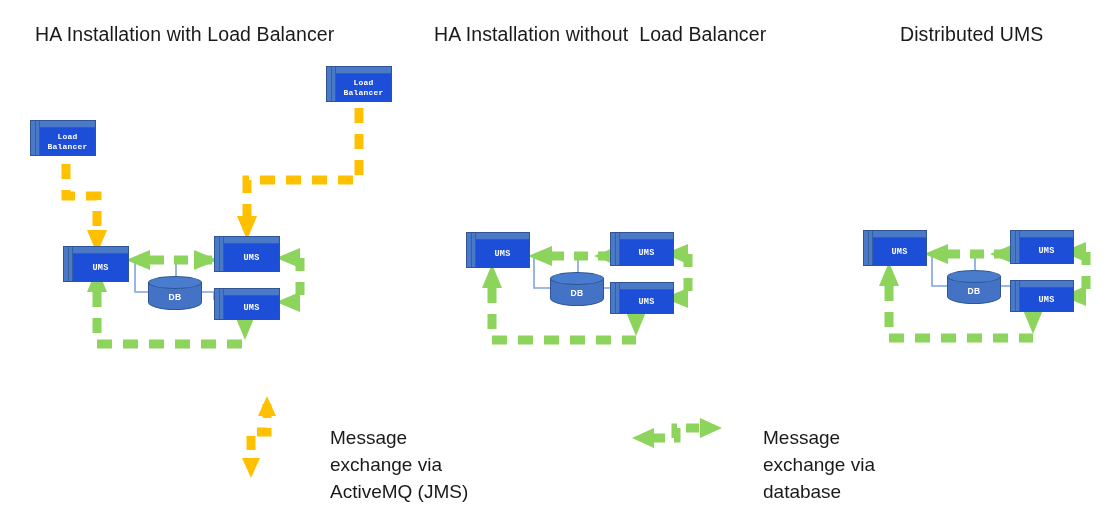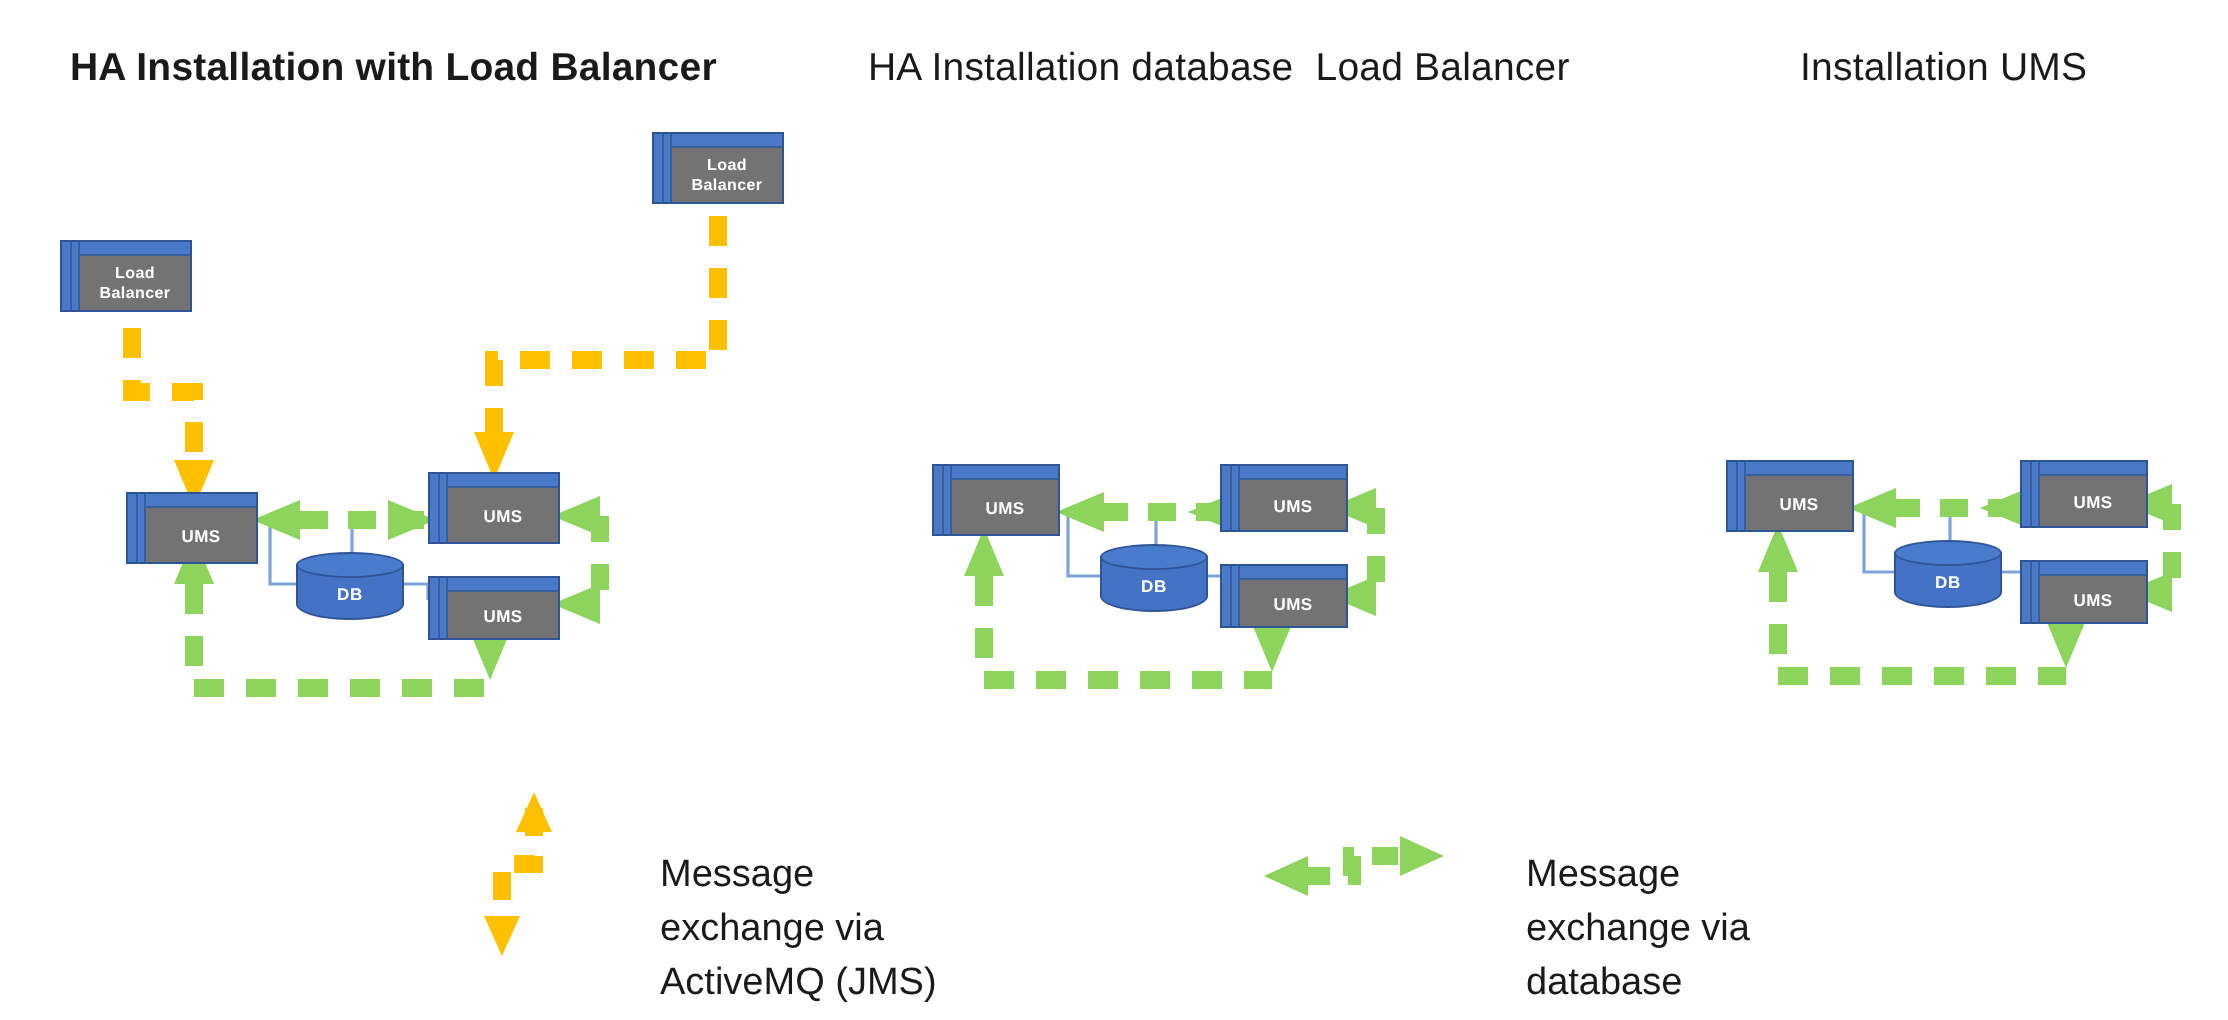--- a/index.html
+++ b/index.html
@@ -25,30 +25,31 @@
 
   
   .title {
     position: absolute;
     font-size: 19.5px;
     line-height: 24px;
     color: #1a1a1a;
     white-space: pre;
     letter-spacing: 0.1px;
   }
-  #title-1 { left: 35px;  top: 22px; font-weight: bold; }
+  #title-1 { left: 35px;  top: 22px; }
   #title-2 { left: 434px; top: 22px; }
   #title-3 { left: 900px; top: 22px; }
 
   
   .node {
     position: absolute;
-    background: #737373;
+    background: #1d4ed8;
     border: 1px solid #2f5597;
     box-sizing: border-box;
+    font-family: Liberation Mono, monospace;
   }
   .node .bar-left {
     position: absolute;
     left: 0; top: 0; bottom: 0;
     width: 9px;
     border-right: 1px solid #355f9e;
     background: #4a79c8;
     box-sizing: border-box;
   }
   .node .bar-left:after {
@@ -134,22 +135,22 @@
   }
   #legend-jms-text { left: 330px; top: 396px; }
   #legend-db-text  { left: 763px; top: 396px; }
 </style>
 </head>
 <body>
 
 <div class="stage">
 
   <div class="title" id="title-1">HA Installation with Load Balancer</div>
-  <div class="title" id="title-2">HA Installation database  Load Balancer</div>
-  <div class="title" id="title-3">Installation UMS</div>
+  <div class="title" id="title-2">HA Installation without  Load Balancer</div>
+  <div class="title" id="title-3">Distributed UMS</div>
 
   <svg class="overlay" viewBox="0 0 1114 510" xmlns="http://www.w3.org/2000/svg">
 
     <g stroke="#7FA4DC" stroke-width="1.6" fill="none">
       <path d="M176,262 L176,284"></path>
       <path d="M152,292 L135,292 L135,262"></path>
       <path d="M200,292 L214,292 L214,300"></path>
     </g>
 
     <g>

